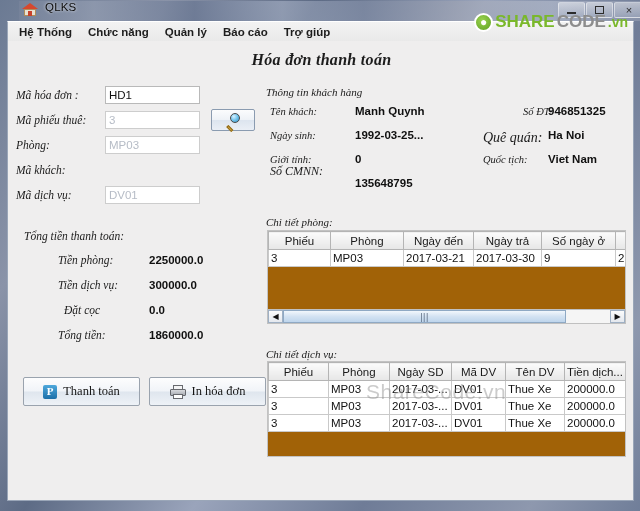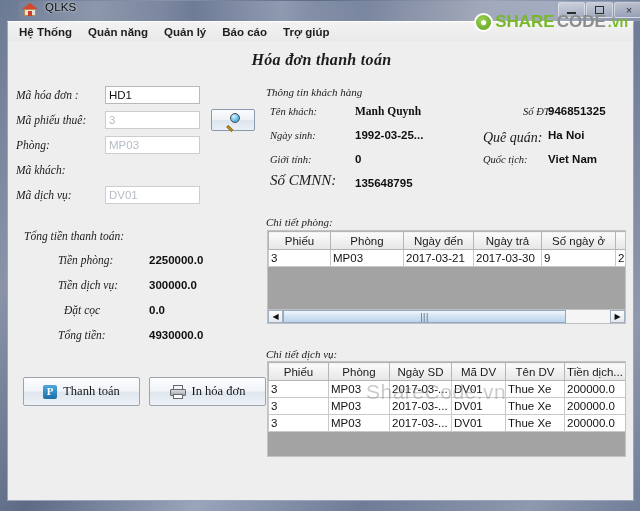--- a/index.html
+++ b/index.html
@@ -193,21 +193,21 @@
     background:#fff; border:1px solid #67696e;
   }
   
   .sec-lbl {
     position: absolute;
     font-family: "Liberation Serif", serif;
     font-style: italic; font-size: 11px; color: #1a1a1a;
   }
   .panel {
     position: absolute;
-    background: #a3a3a3;
+    background: #a16207;
     border: 1px solid #c2c2c2;
     overflow: hidden;
   }
   table.grid {
     border-collapse: collapse;
     table-layout: fixed;
     background: #fff;
     font-size: 11.5px;
     font-family: "Liberation Sans", sans-serif;
   }
@@ -298,21 +298,21 @@
         </div>
       <div class="win-btn">
           <div class="max-glyph"></div>
         </div>
       <div class="win-btn close">×</div>
     </div>
   </div>
 
   <div class="menubar">
     <div class="menu-item">Hệ Thống</div>
-    <div class="menu-item">Quản năng</div>
+    <div class="menu-item">Chức năng</div>
     <div class="menu-item">Quản lý</div>
     <div class="menu-item">Báo cáo</div>
     <div class="menu-item">Trợ giúp</div>
   </div>
 
   <div class="client">
 
     <div class="page-title">Hóa đơn thanh toán</div>
 
     <div class="lbl" style="left:8px; top:48px;">Mã hóa đơn :</div>
@@ -336,43 +336,43 @@
     <div class="sec-lbl" style="left:16px; top:189px; font-size:11.5px;">Tổng tiền thanh toán:</div>
 
     <div class="lbl" style="left:50px; top:213px;">Tiền phòng:</div>
     <div class="lbl" style="left:50px; top:238px;">Tiền dịch vụ:</div>
     <div class="lbl" style="left:56px; top:263px;">Đặt cọc</div>
     <div class="lbl" style="left:50px; top:288px;">Tổng tiền:</div>
 
     <div class="val" style="left:141px; top:213px;">2250000.0</div>
     <div class="val" style="left:141px; top:238px;">300000.0</div>
     <div class="val" style="left:141px; top:263px;">0.0</div>
-    <div class="val" style="left:141px; top:288px;">4930000.0</div>
+    <div class="val" style="left:141px; top:288px;">1860000.0</div>
 
     <div class="btn" style="left:15px; top:336px; width:117px;">
       <span class="icon-pay">P</span>
       <span>Thanh toán</span>
     </div>
     <div class="btn" style="left:141px; top:336px; width:117px;">
       <span class="icon-print">
         <span class="ptop"></span>
           <span class="pbody"></span>
           <span class="pout"></span>
       </span>
       <span>In hóa đơn</span>
     </div>
 
     <div class="sec-lbl" style="left:258px; top:45px;">Thông tin khách hàng</div>
 
     <div class="lbl" style="left:262px; top:65px; font-size:10.5px;">Tên khách:</div>
     <div class="lbl" style="left:262px; top:89px; font-size:10.5px;">Ngày sinh:</div>
     <div class="lbl" style="left:262px; top:113px; font-size:10.5px;">Giới tính:</div>
-    <div class="lbl" style="left:262px; top:131px; font-size:15px;">Số CMNN:</div>
-
-    <div class="val" style="left:347px; top:64px;font-family:Liberation Serif, serif;">Manh Quynh</div>
+    <div class="lbl" style="left:262px; top:123px; font-size:12px;">Số CMNN:</div>
+
+    <div class="val" style="left:347px; top:64px;">Manh Quynh</div>
     <div class="val" style="left:347px; top:88px;">1992-03-25...</div>
     <div class="val" style="left:347px; top:112px;">0</div>
     <div class="val" style="left:347px; top:136px;">135648795</div>
 
     <div class="lbl" style="left:475px; top:65px; font-size:10.5px;margin-left:40px;">Số ĐT:</div>
     <div class="lbl" style="left:475px; top:89px; font-size:14px;">Quê quán:</div>
     <div class="lbl" style="left:475px; top:113px; font-size:10.5px;">Quốc tịch:</div>
 
     <div class="val" style="left:540px; top:64px;">946851325</div>
     <div class="val" style="left:540px; top:88px;">Ha Noi</div>

